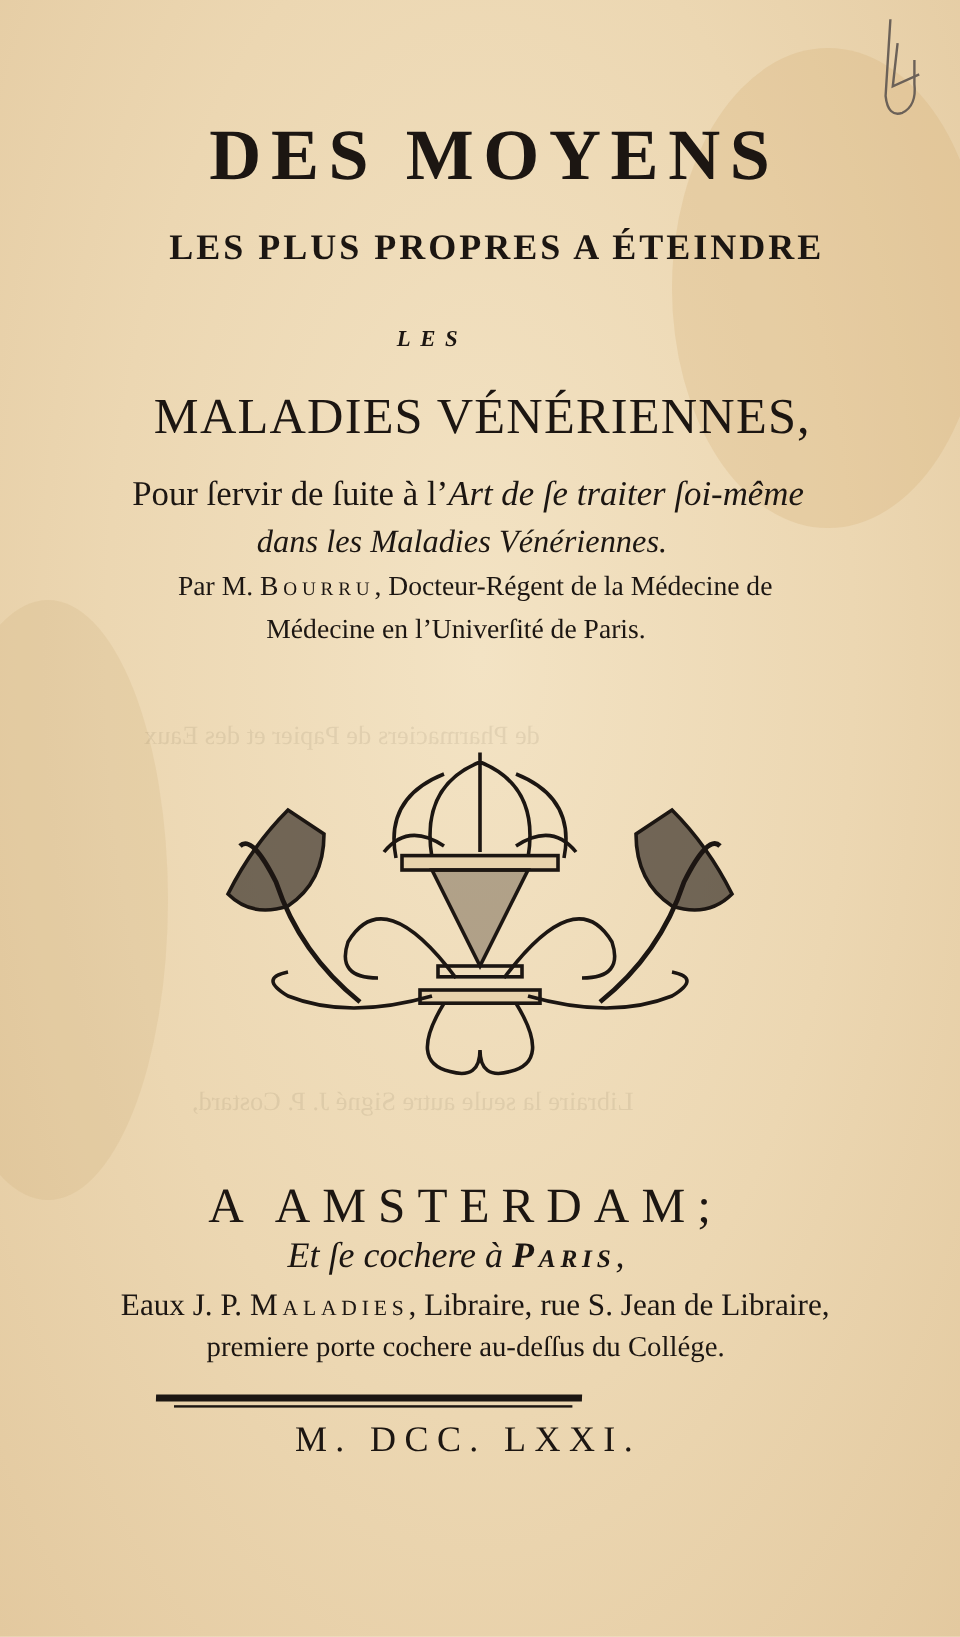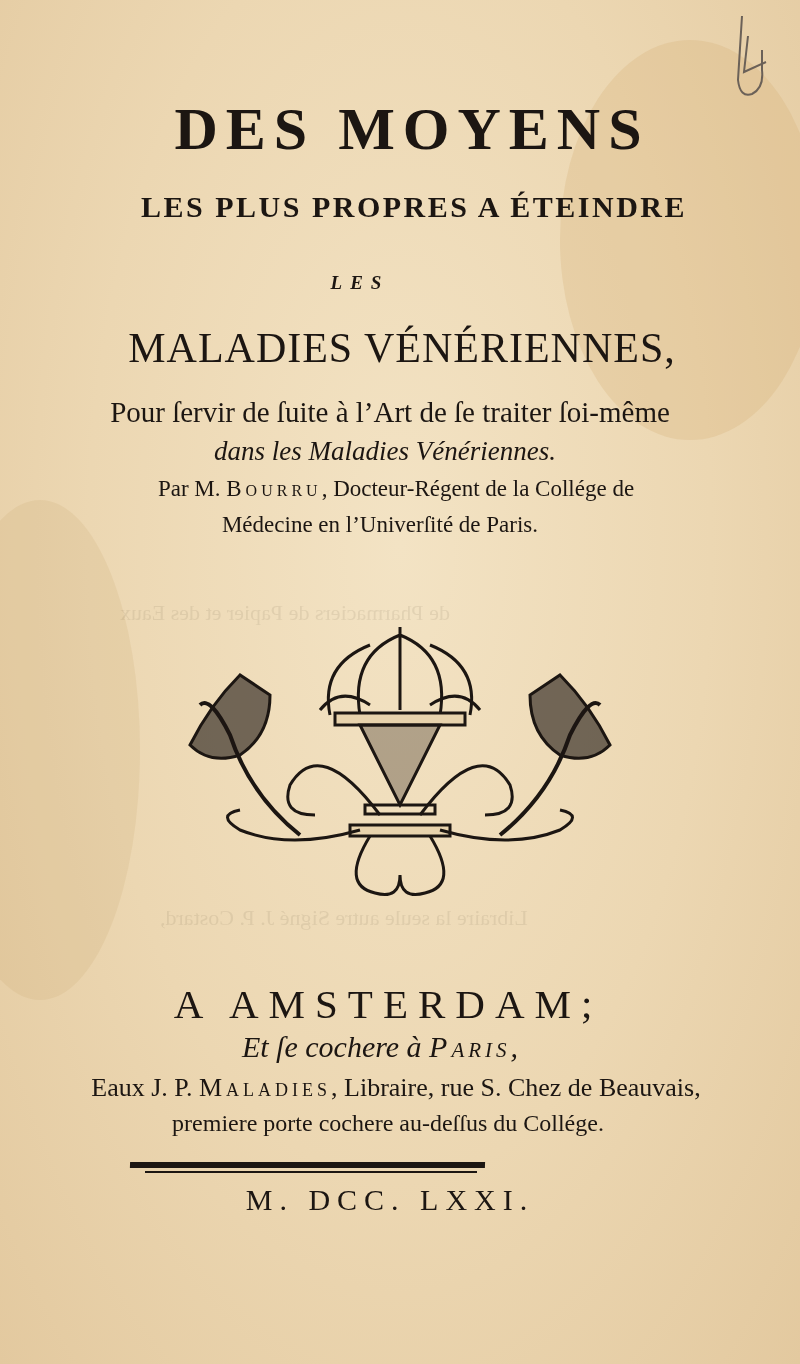--- a/index.html
+++ b/index.html
@@ -14,21 +14,21 @@
   .stain { position:absolute; border-radius:50%; pointer-events:none; }
   .line { position:absolute; left:0; width:800px; text-align:center; white-space:nowrap; }
   .t1 { top:95px; font-size:60px; font-weight:bold; letter-spacing:8px; padding-left:12px; }
   .t2 { top:190px; font-size:30px; font-weight:bold; letter-spacing:2.5px; padding-left:14px; }
   .t3 { top:272px; font-size:19px; font-style:italic; font-weight:bold; letter-spacing:8px; left:-40px; }
   .t4 { top:324px; font-size:42px; letter-spacing:1px; padding-left:2px; }
   .sub1 { top:396px; font-size:29px; left:-10px; }
   .sub2 { top:436px; font-size:27px; font-style:italic; left:-15px; }
   .by1 { top:476px; font-size:23px; left:-4px; }
   .by2 { top:512px; font-size:23px; left:-20px; }
-  .i { }
+  .i { font-style:italic; }
   .sc { font-variant:small-caps; letter-spacing:4px; }
   .amst { top:980px; font-size:41px; letter-spacing:10px; left:-12px; }
   .trouve { top:1030px; font-size:30px; font-style:italic; left:-20px; }
   .chez { top:1073px; font-size:26px; left:-4px; }
   .prem { top:1110px; font-size:24px; left:-12px; }
   .year { top:1183px; font-size:30px; letter-spacing:7px; left:-10px; }
   .rule { position:absolute; left:130px; width:355px; }
   .r1 { top:1162px; height:6px; background:#1c1612; left:130px; width:355px; transform:skewX(-2deg); }
   .r2 { top:1171px; height:2px; background:#1c1612; left:145px; width:332px; }
   .ornament { position:absolute; left:170px; top:615px; width:460px; height:285px; }
@@ -55,21 +55,21 @@
   <div class="line t2">LES PLUS PROPRES A ÉTEINDRE</div>
   <div class="line t3">LES</div>
   <div class="line t4">MALADIES VÉNÉRIENNES,</div>
 
   <div class="line sub1">
     <span>Pour ſervir de ſuite à l’</span><span class="i">Art de ſe traiter ſoi-même</span>
   </div>
   <div class="line sub2">dans les Maladies Vénériennes.</div>
 
   <div class="line by1">
-    <span>Par M. </span><span class="sc">Bourru</span><span>, Docteur-Régent de la Collége de</span>
+    <span>Par M. </span><span class="sc">Bourru</span><span>, Docteur-Régent de la Médecine de</span>
   </div>
   <div class="line by2">Médecine en l’Univerſité de Paris.</div>
 
   <svg class="ornament" viewBox="0 0 460 285">
     <g stroke="#1c1612" fill="none" stroke-width="3">
 
       <path d="M160 100 Q150 50 200 30 M190 100 Q180 40 230 20 M230 95 L230 12 M270 100 Q280 40 230 20 M300 100 Q310 50 260 30"></path>
       <path d="M150 95 Q170 70 200 90 M310 95 Q290 70 260 90"></path>
 
       <rect x="165" y="98" width="130" height="12" fill="#e8d3ad"></rect>
@@ -85,24 +85,24 @@
       <path d="M130 220 Q80 180 60 120 Q40 80 30 90" stroke-width="4"></path>
       <path d="M70 60 Q40 90 20 130 Q40 150 70 140 Q100 120 100 80 Z" fill="#1c1612" fill-opacity="0.6"></path>
 
       <path d="M330 220 Q380 180 400 120 Q420 80 430 90" stroke-width="4"></path>
       <path d="M390 60 Q420 90 440 130 Q420 150 390 140 Q360 120 360 80 Z" fill="#1c1612" fill-opacity="0.6"></path>
     </g>
   </svg>
 
   <div class="line amst">A AMSTERDAM;</div>
   <div class="line trouve">
-    <span>Et ſe cochere à </span><span class="sc" style="font-weight:normal;">Paris</span><span>,</span>
+    <span>Et ſe cochere à </span><span class="sc" style="font-weight:bold;">Paris</span><span>,</span>
   </div>
   <div class="line chez">
-    <span>Eaux J. P. </span><span class="sc">Maladies</span><span>, Libraire, rue S. Chez de Beauvais,</span>
+    <span>Eaux J. P. </span><span class="sc">Maladies</span><span>, Libraire, rue S. Jean de Libraire,</span>
   </div>
   <div class="line prem">premiere porte cochere au-deſſus du Collége.</div>
 
   <div class="rule r1"></div>
   <div class="rule r2"></div>
 
   <div class="line year">M. DCC. LXXI.</div>
 </div>
 
 </body></html>

